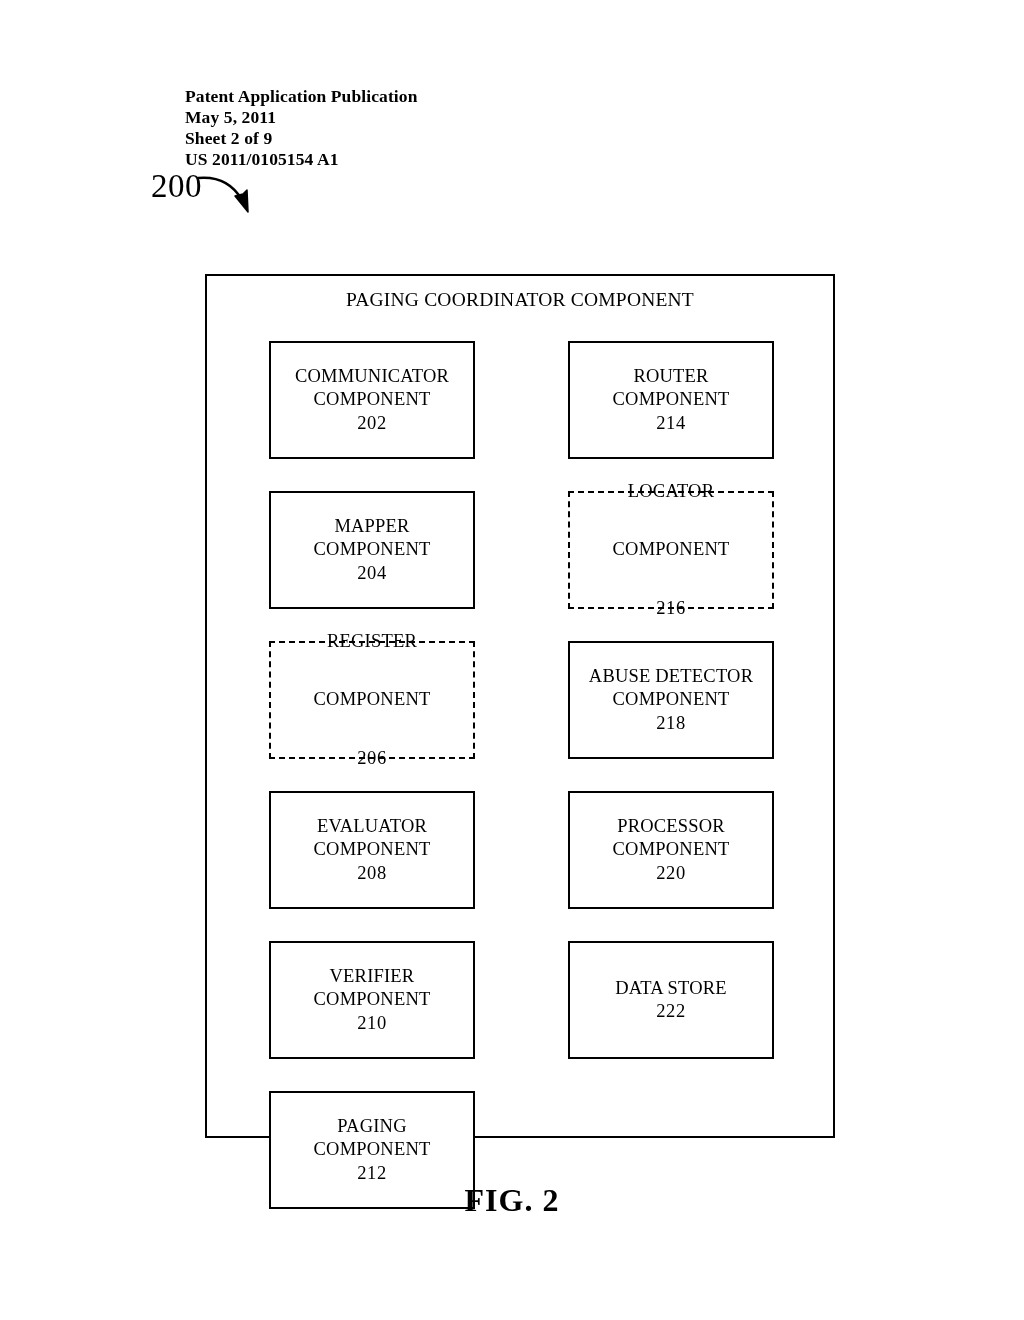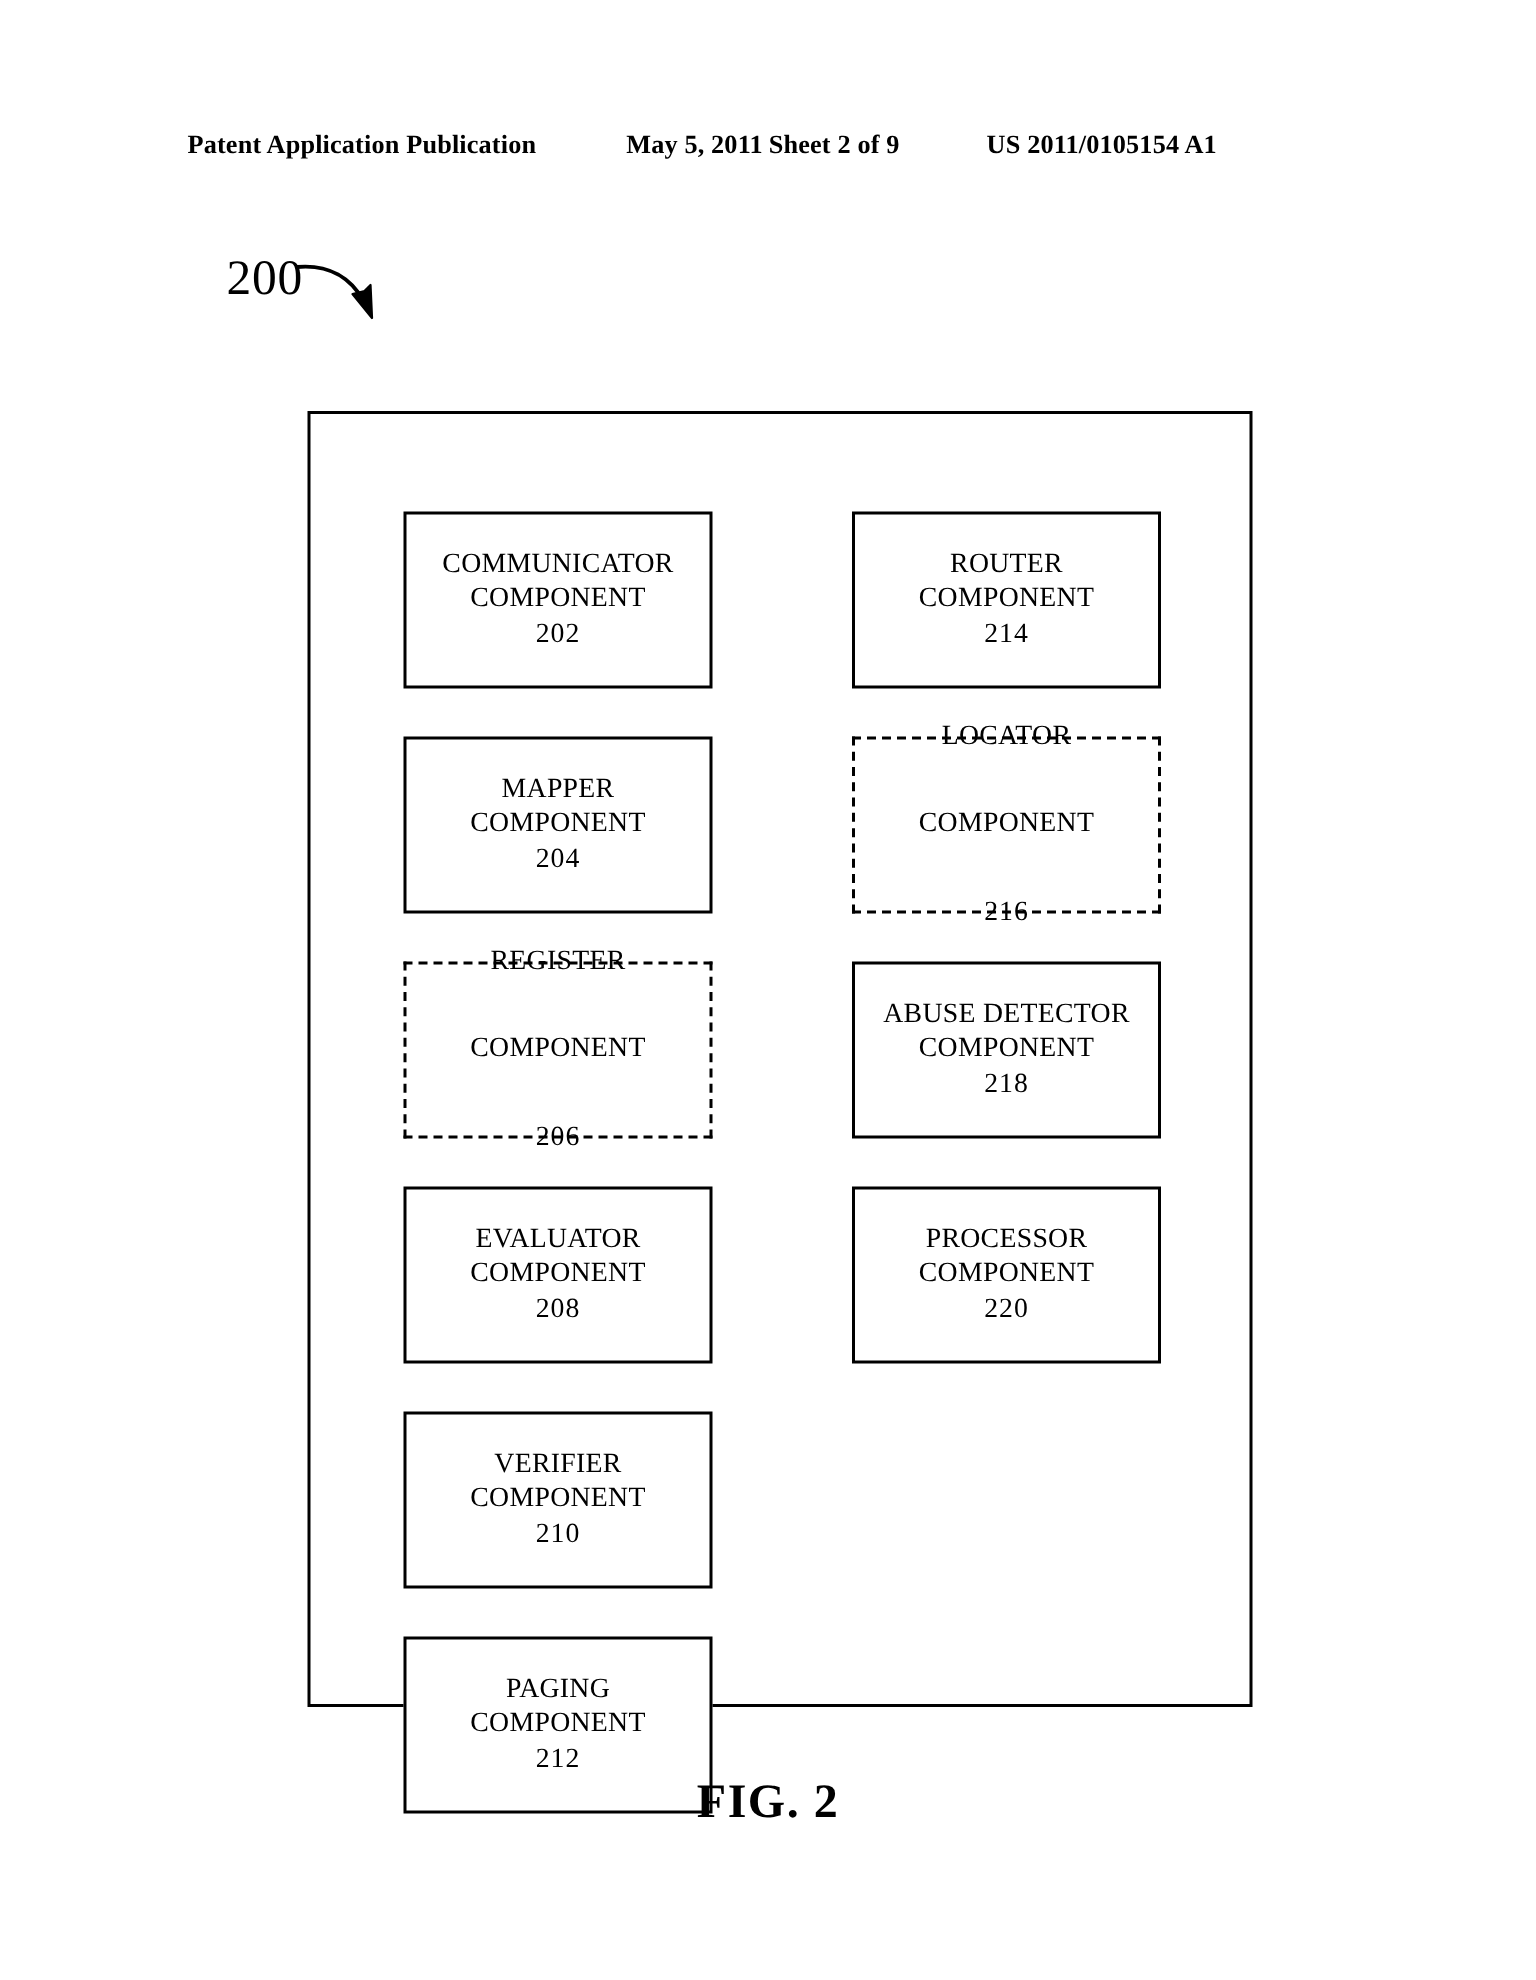--- a/index.html
+++ b/index.html
@@ -22,20 +22,21 @@
     top: 86px;
     left: 125px;
     width: 760px;
     display: flex;
     align-items: baseline;
     font-family: "Liberation Serif", "DejaVu Serif", serif;
     font-weight: bold;
     font-size: 17.5px;
     letter-spacing: 0.1px;
     white-space: nowrap;
+    flex-direction: column;
   }
   .hdr-pub   { }
   .hdr-date  { margin-left: 60px; }
   .hdr-sheet { margin-left: 4px; }
   .hdr-num   { margin-left: 58px; }
 
   
   .fig-ref {
     position: absolute;
     top: 170px;
@@ -129,20 +130,21 @@
 </div>
 
 <div class="fig-ref">200</div>
 <svg class="ref-arrow" viewBox="0 0 62 62">
   <path d="M2,10 C24,8 38,18 46,32" fill="none" stroke="#000" stroke-width="2.6" stroke-linecap="round"></path>
   <path d="M52,44 L39,28 L47,26 L51,22 Z" fill="#000" stroke="#000" stroke-width="1.5" stroke-linejoin="round"></path>
 </svg>
 
 <div class="outer-box">
 
+  <div class="outer-title">PAGING COORDINATOR COMPONENT</div>
 
   <div class="col col-left">
 
     <div class="cbox">
       <span class="ln">COMMUNICATOR</span>
       <span class="ln">COMPONENT</span>
       <span class="ln num">202</span>
     </div>
 
     <div class="cbox">
@@ -196,18 +198,23 @@
       <span class="ln">COMPONENT</span>
       <span class="ln num">218</span>
     </div>
 
     <div class="cbox">
       <span class="ln">PROCESSOR</span>
       <span class="ln">COMPONENT</span>
       <span class="ln num">220</span>
     </div>
 
+    <div class="cbox">
+      <span class="ln">DATA STORE</span>
+
+      <span class="ln num">222</span>
+    </div>
 
   </div>
 
 </div>
 
 <div class="fig-caption">FIG. 2</div>
 
 </body></html>

